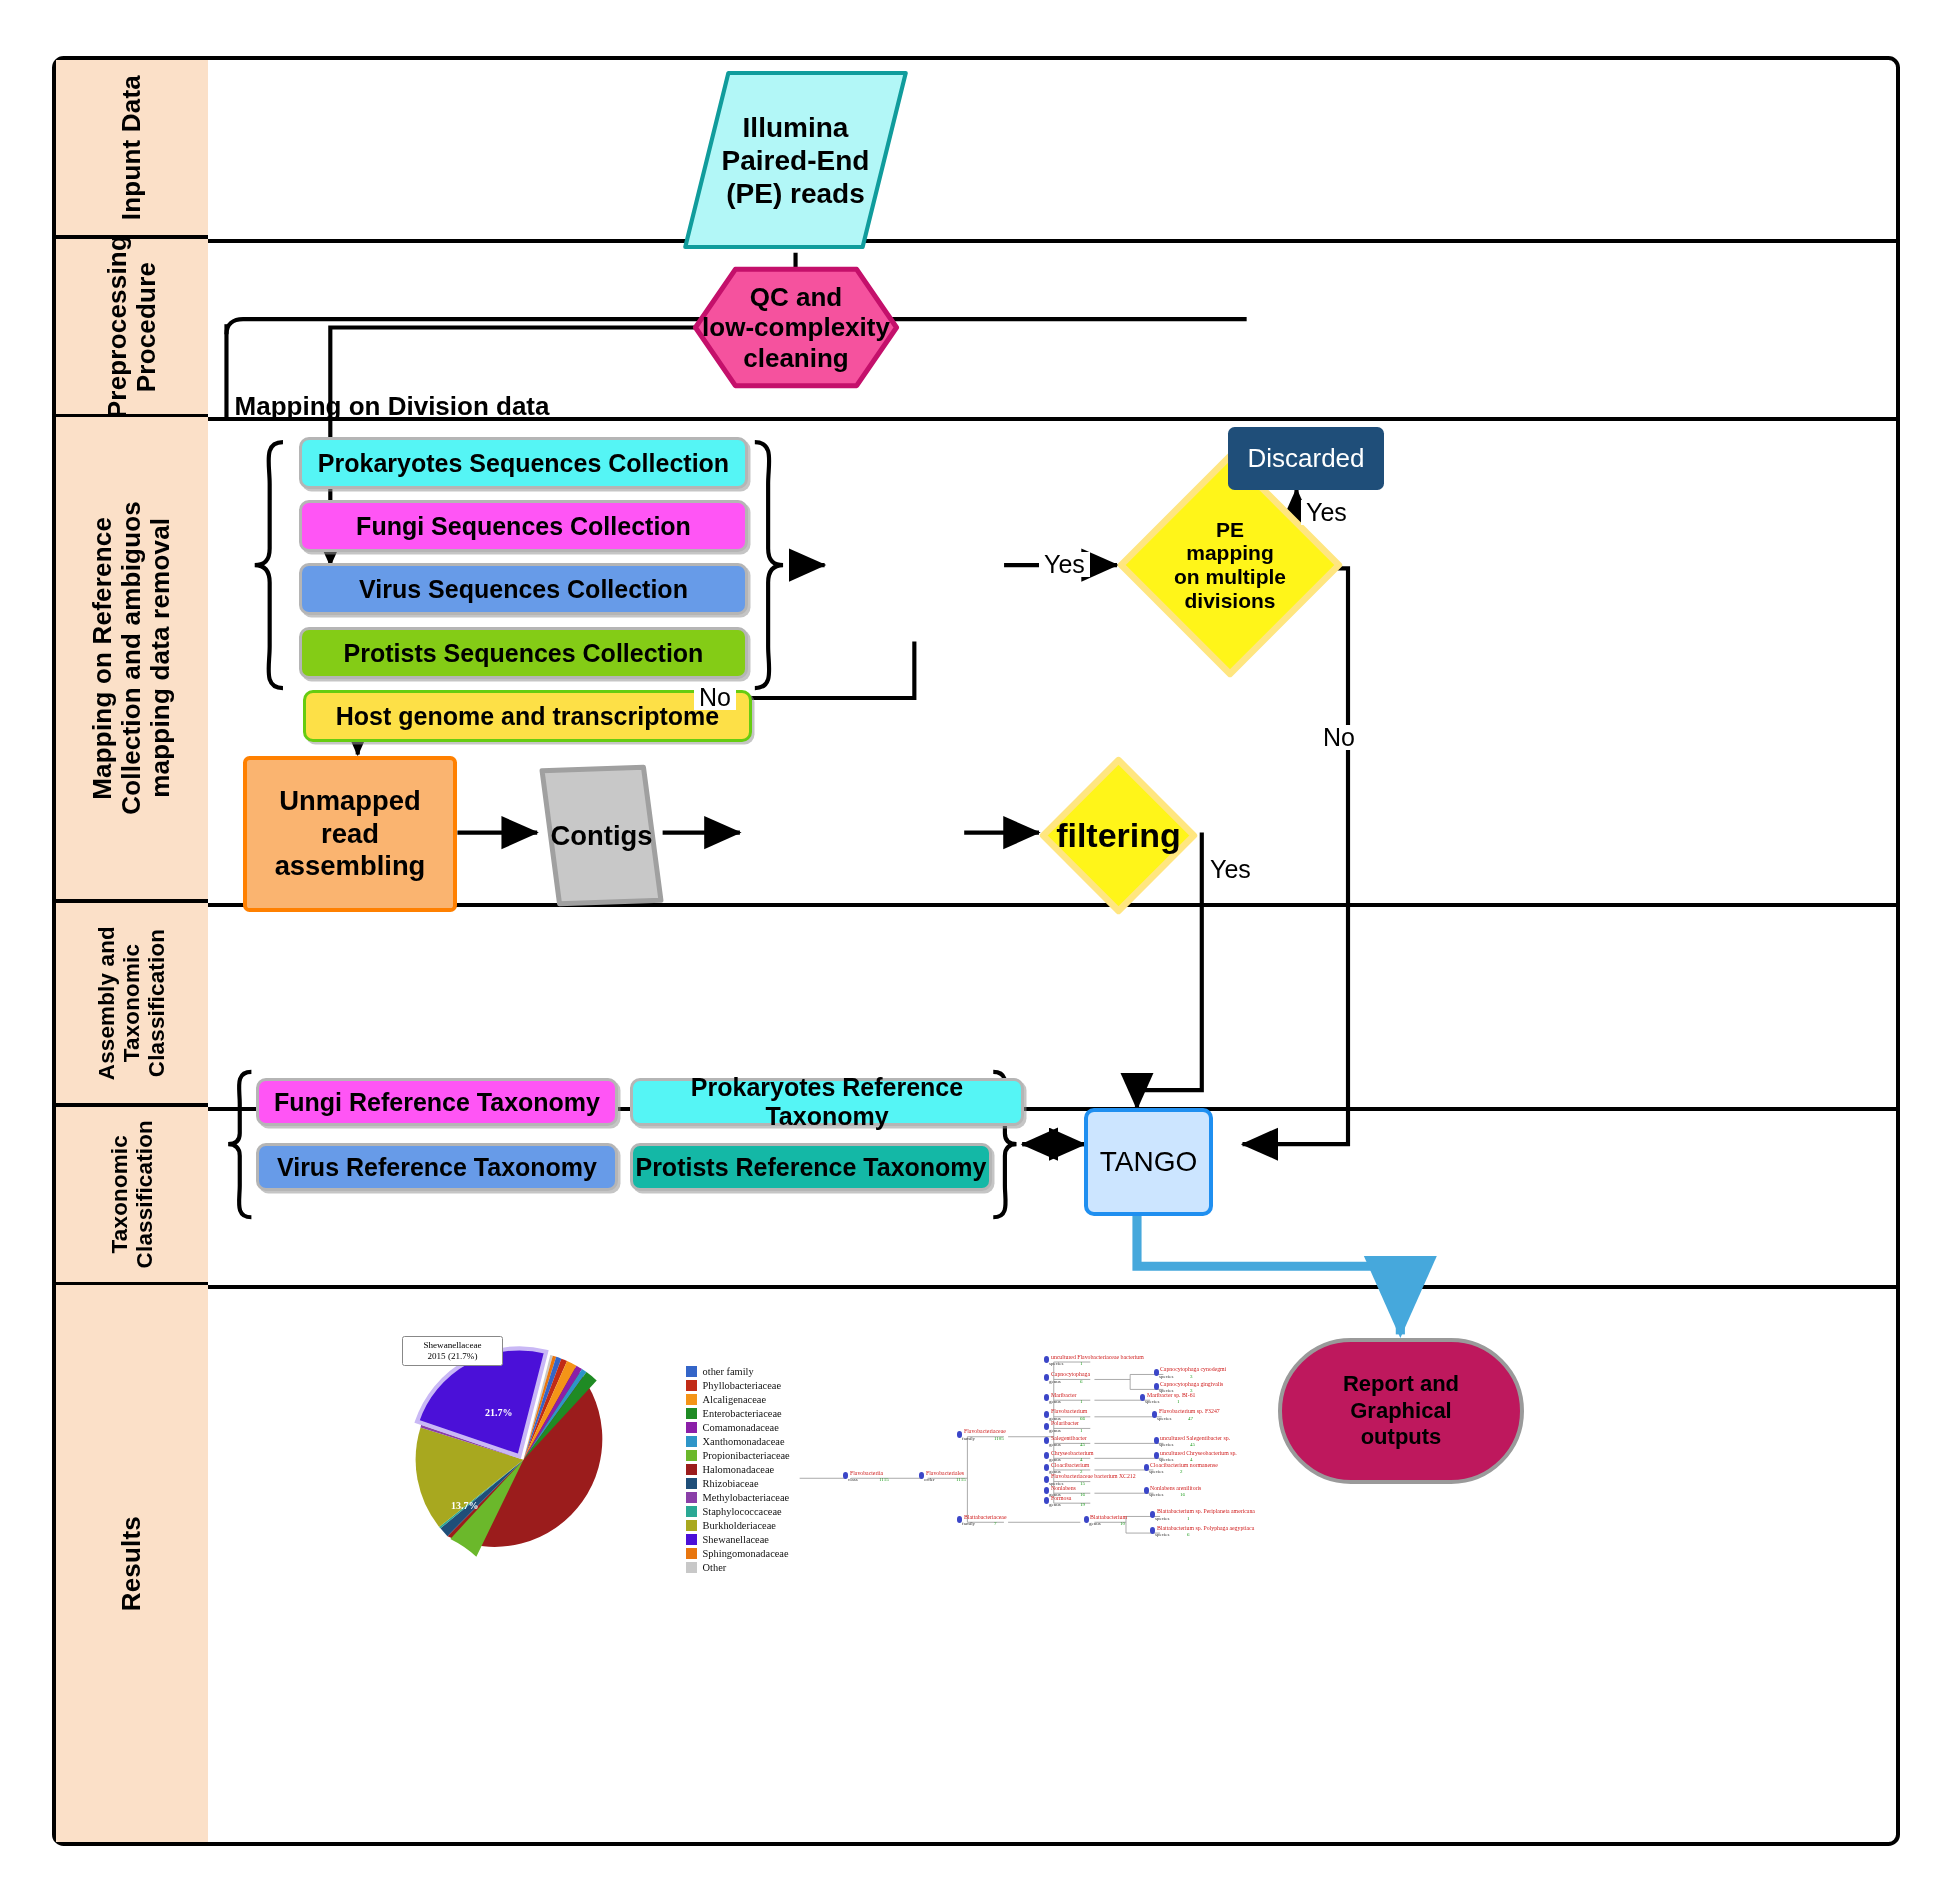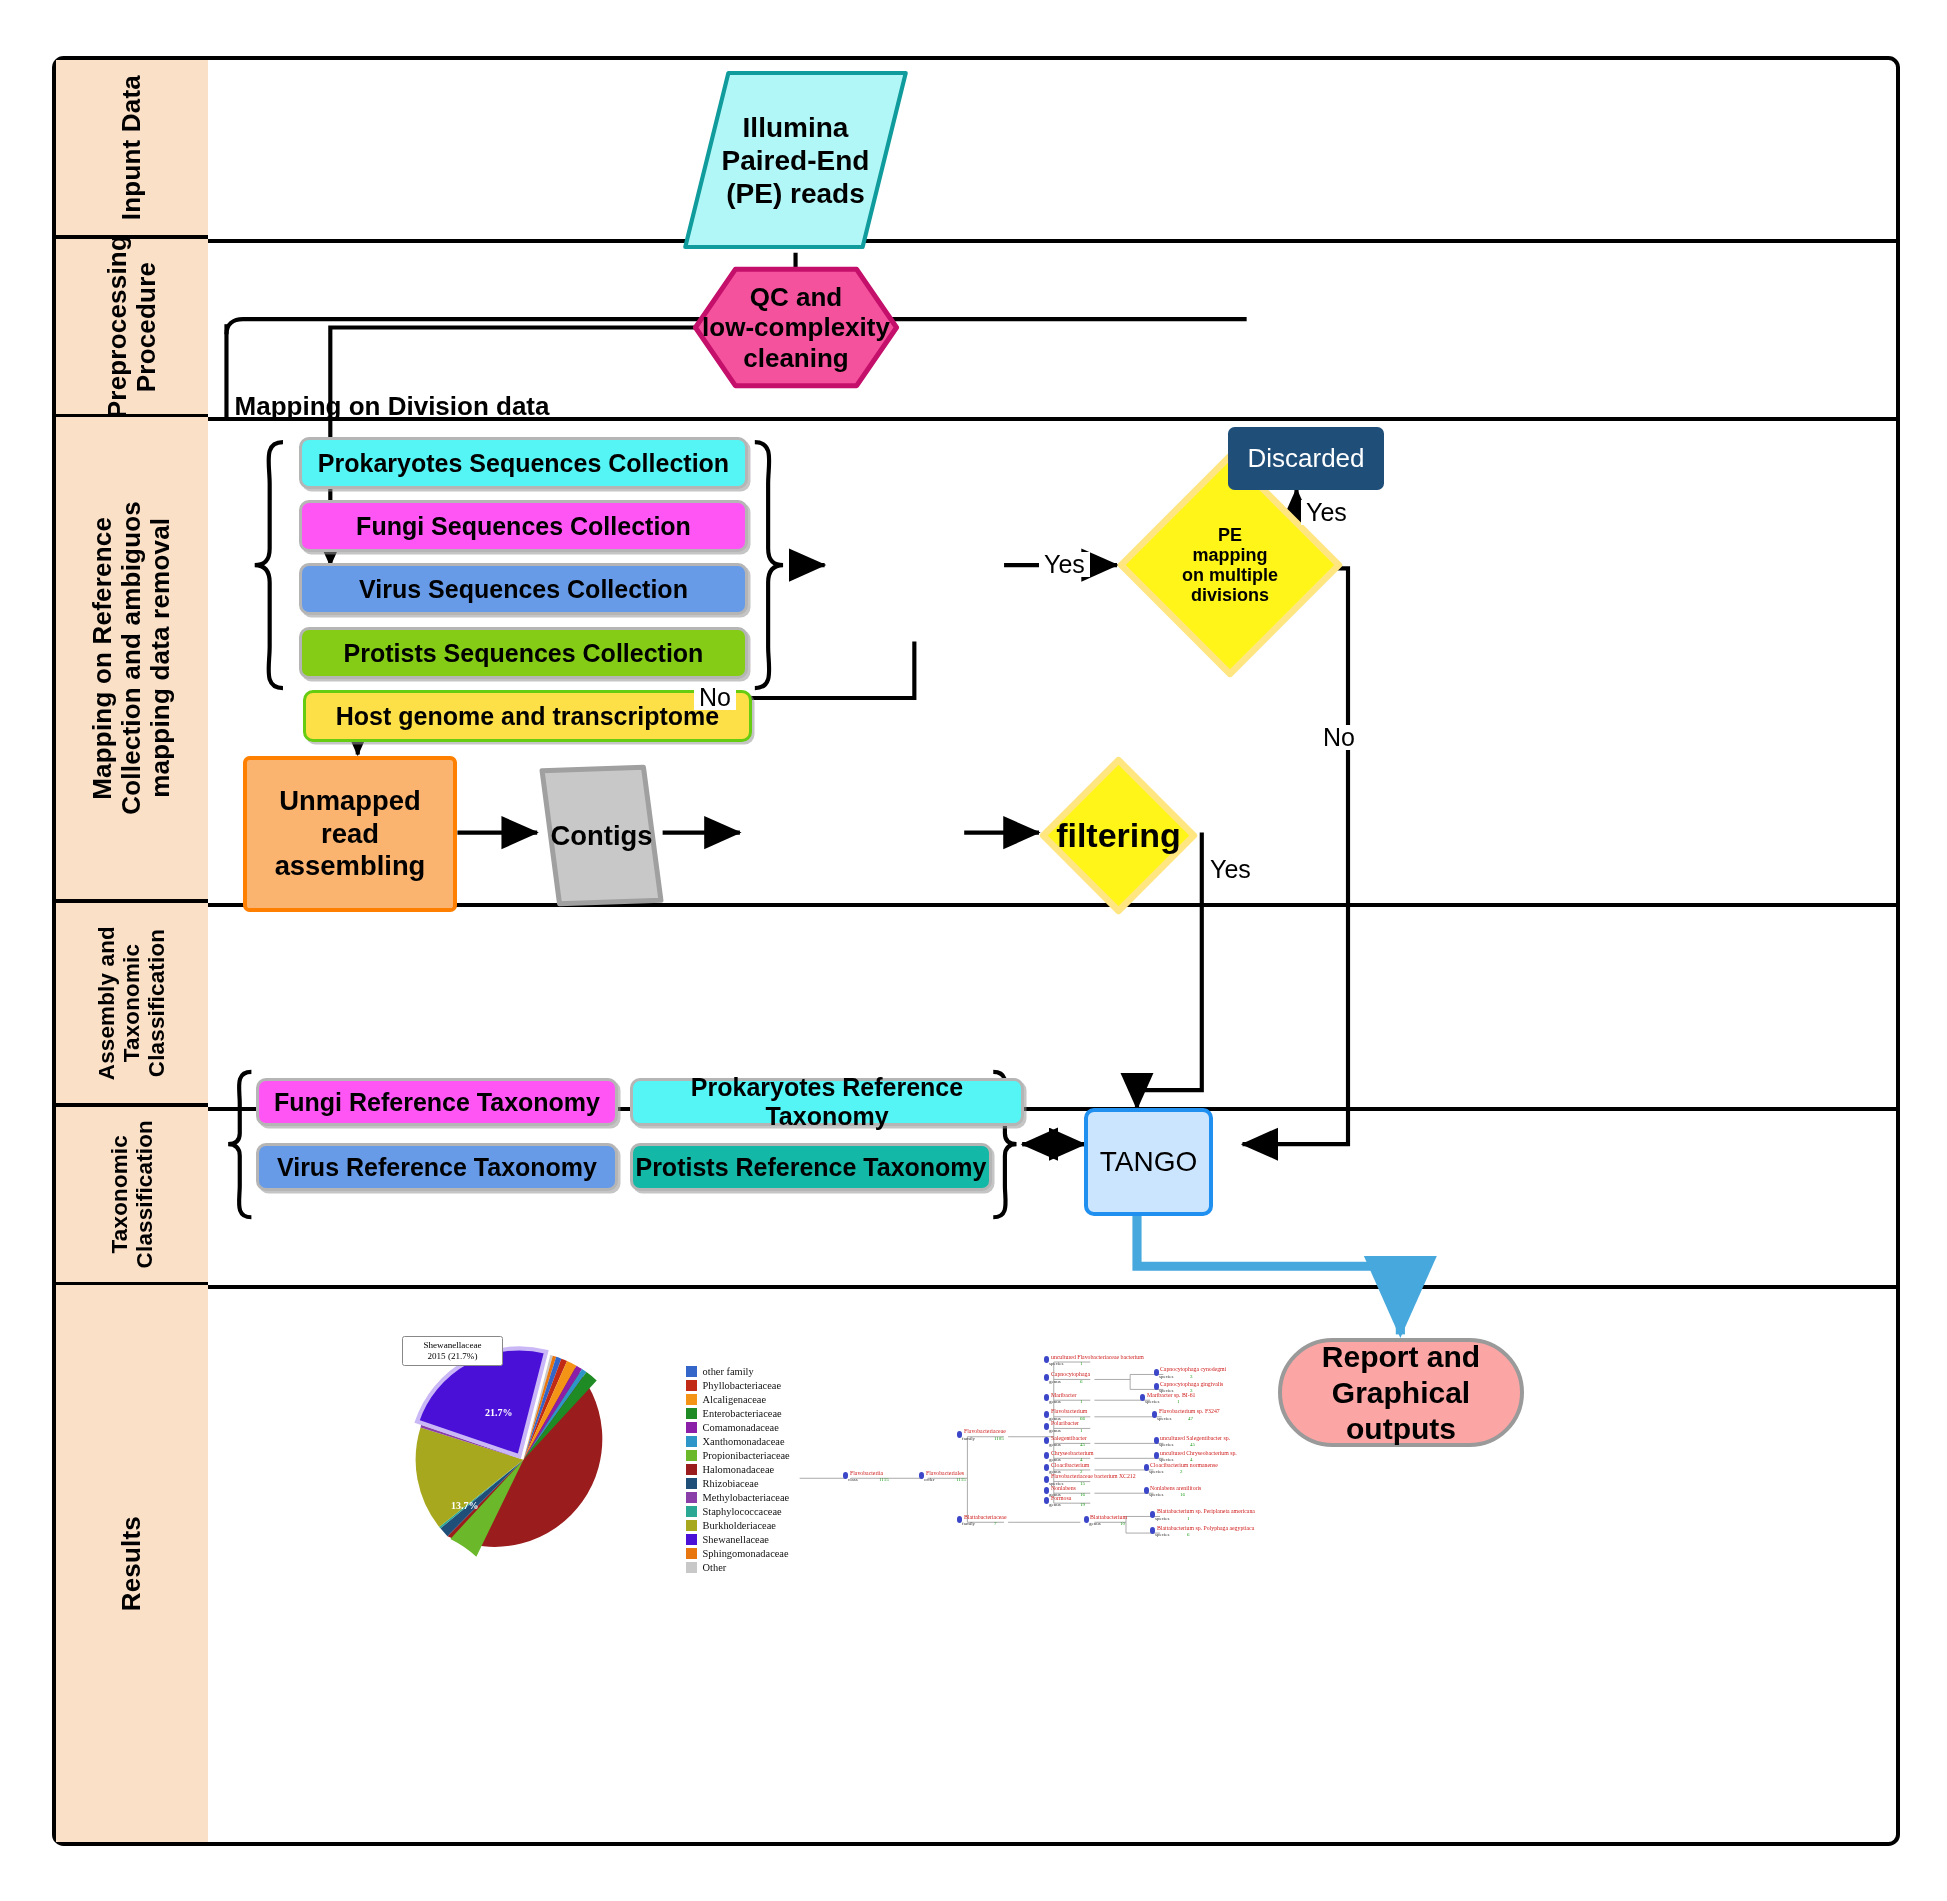--- a/index.html
+++ b/index.html
@@ -199,21 +199,21 @@
         </div>
       <div class="cbox" style="left:95px;top:630px;width:449px;height:52px;background:#fde047;border-color:#66CC11">
         <span>Host genome and transcriptome</span>
         </div>
 
 
       <div class="diamond" style="left:909px;top:392px;width:226px;height:226px">
         <svg class="ov" width="226" height="226" viewBox="0 0 272 272">
           <path d="M136,5 L267,136 L136,267 L5,136 Z" fill="#FFF519" stroke="#FFE680" stroke-width="8" stroke-linejoin="round"></path>
         </svg>
-        <div class="dlabel" style="inset:0;font-size:18px;white-space:pre-line">PE
+        <div class="dlabel" style="inset:0;font-size:21px;white-space:pre-line">PE
 mapping
 on multiple
 divisions</div>
       </div>
 
       <div class="pillbox" style="left:1020px;top:367px;width:156px;height:63px;background:#1F4E79;
                   color:#fff;font-size:26px;font-weight:normal">
         <span>Discarded</span>
       </div>
 
@@ -255,22 +255,22 @@
         </div>
       <div class="cbox" style="left:422px;top:1083px;width:362px;height:48px;background:#14b8a6">
         <span>Protists Reference Taxonomy</span>
         </div>
 
       <div class="pillbox" style="left:876px;top:1048px;width:129px;height:108px;background:#CCE5FF;
                   border:4.2px solid #1F8FF0;font-size:28px;font-weight:normal;border-radius:10px">
         <span>TANGO</span>
       </div>
 
-      <div class="pillbox" style="left:1070px;top:1278px;width:246px;height:109px;background:#fca5a5;
-                  border:4.2px solid #9A9A9A;border-radius:73px;font-size:30px;line-height:1.2">
+      <div class="pillbox" style="left:1070px;top:1278px;width:246px;height:146px;background:#be185d;
+                  border:4.2px solid #9A9A9A;border-radius:73px;font-size:22px;line-height:1.2">
         <span style="white-space:pre-line">Report and
 Graphical
 outputs</span>
       </div>
 
       <div style="position:absolute;left:191px;top:1271px;width:390px;height:258px">
         <svg class="ov" width="249" height="249" viewBox="0 0 300 300">
 
           <g transform="translate(150,155)">
 

